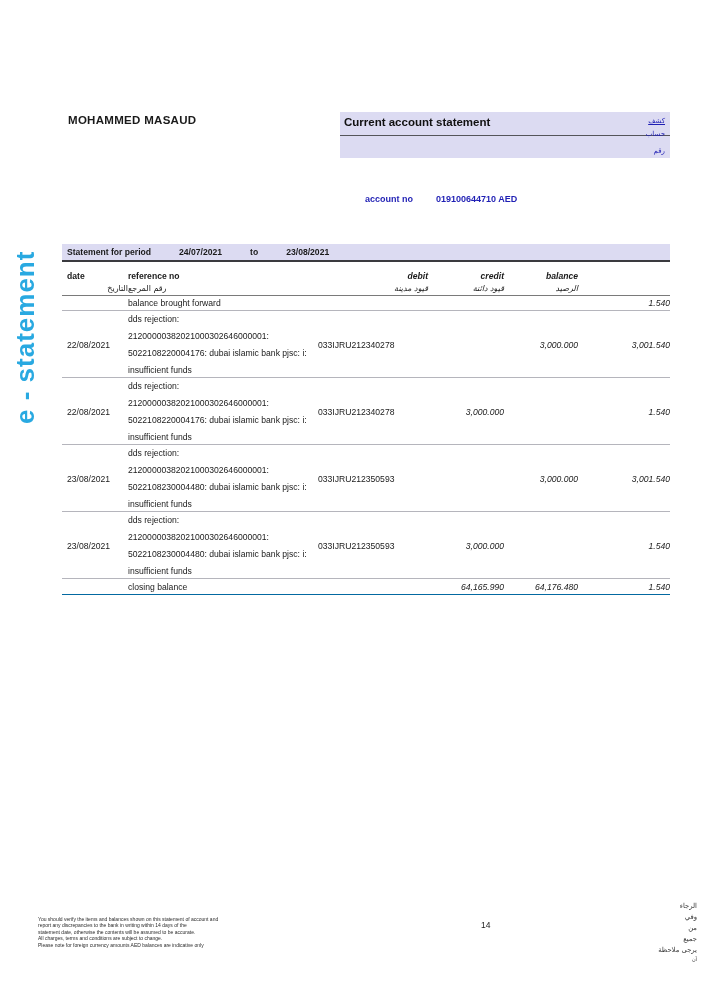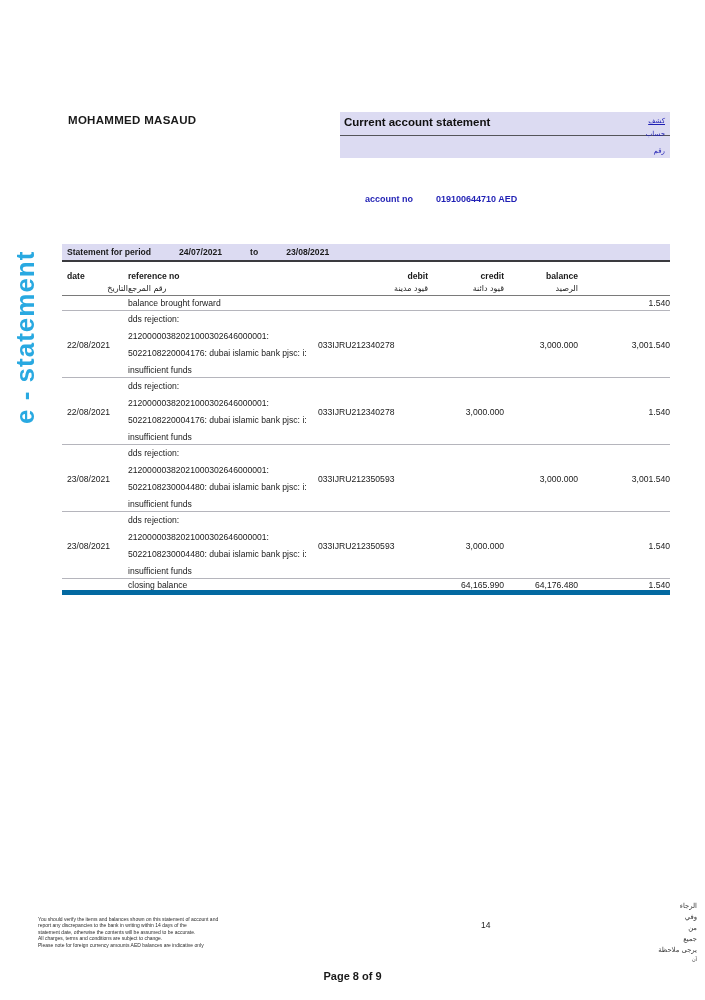--- a/index.html
+++ b/index.html
@@ -36,26 +36,26 @@
     font-size:8.6px; font-weight:bold; display:flex; align-items:center; padding-left:5px;gap:20px;
   }
   .period-banner span { margin-right:8px; }
 
   
   .table { position:absolute; left:62px; top:266px; width:608px; font-size:8.6px; }
   .grid { display:grid; grid-template-columns:66px 190px 110px 76px 74px 92px; }
   .thead { border-bottom:1px solid #7a7a7a; padding-top:5px; }
   .hcell .en { font-weight:bold; display:block; padding-bottom:3px; }
   .hcell .arl { display:block; font-size:8px; padding-bottom:2px; color:#222; }
-  .right { text-align:right; }
+  .right { text-align:right;font-style:italic; }
   .cell.date { padding-left:5px; }
   .row { border-bottom:1px solid #b5b5bc; align-items:center; }
   .row.opening { height:15px; }
   .row.txn { height:67px; }
-  .row.closing { height:16px; border-bottom:5px solid #0369a1; }
+  .row.closing { height:16px; border-bottom:1px solid #0369a1; }
   .txncell div { line-height:17px; }
   .num { white-space:nowrap; }
 
   
   .footer-notice { position:absolute; left:38px; top:916px; width:245px; font-size:5px; line-height:6.4px; color:#2b2b2b; }
   .sheet-number { position:absolute; left:481px; top:920px; font-size:8.5px; color:#222; }
   .footer-ar { position:absolute; right:8px; top:901px; text-align:right; font-size:6.8px; line-height:11px; color:#333; }
   .footer-ar .tiny { font-size:5px; line-height:7px; }
   .page-label { position:absolute; left:0; top:970px; width:100%; text-align:center; font-size:11px; font-weight:bold; }
 </style>
@@ -199,15 +199,14 @@
 
   <div class="footer-ar ar">
     <div>الرجاء</div>
     <div>وفي</div>
     <div>من</div>
     <div>جميع</div>
     <div>يرجى ملاحظة</div>
     <div class="tiny">أن</div>
   </div>
 
-  <div class="page-label">Page 8 of 9</div>
 
 </div>
 
 </body></html>

